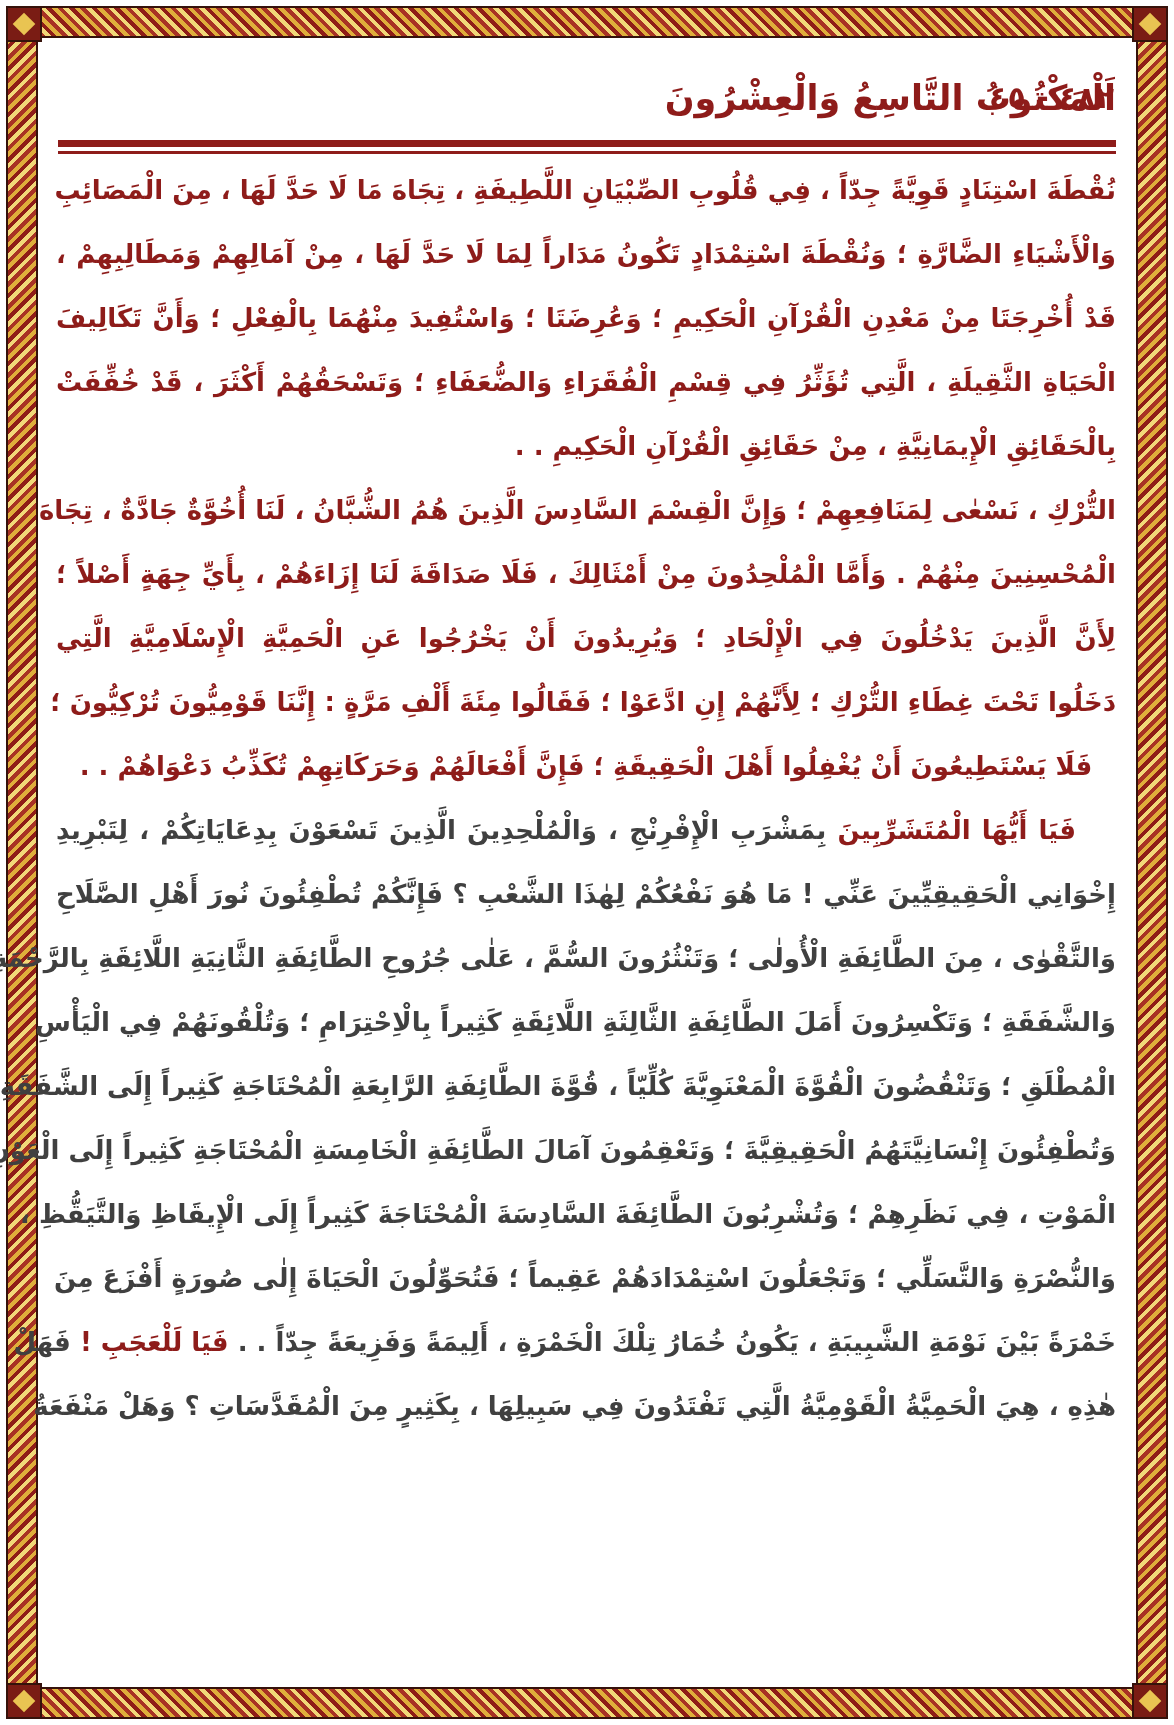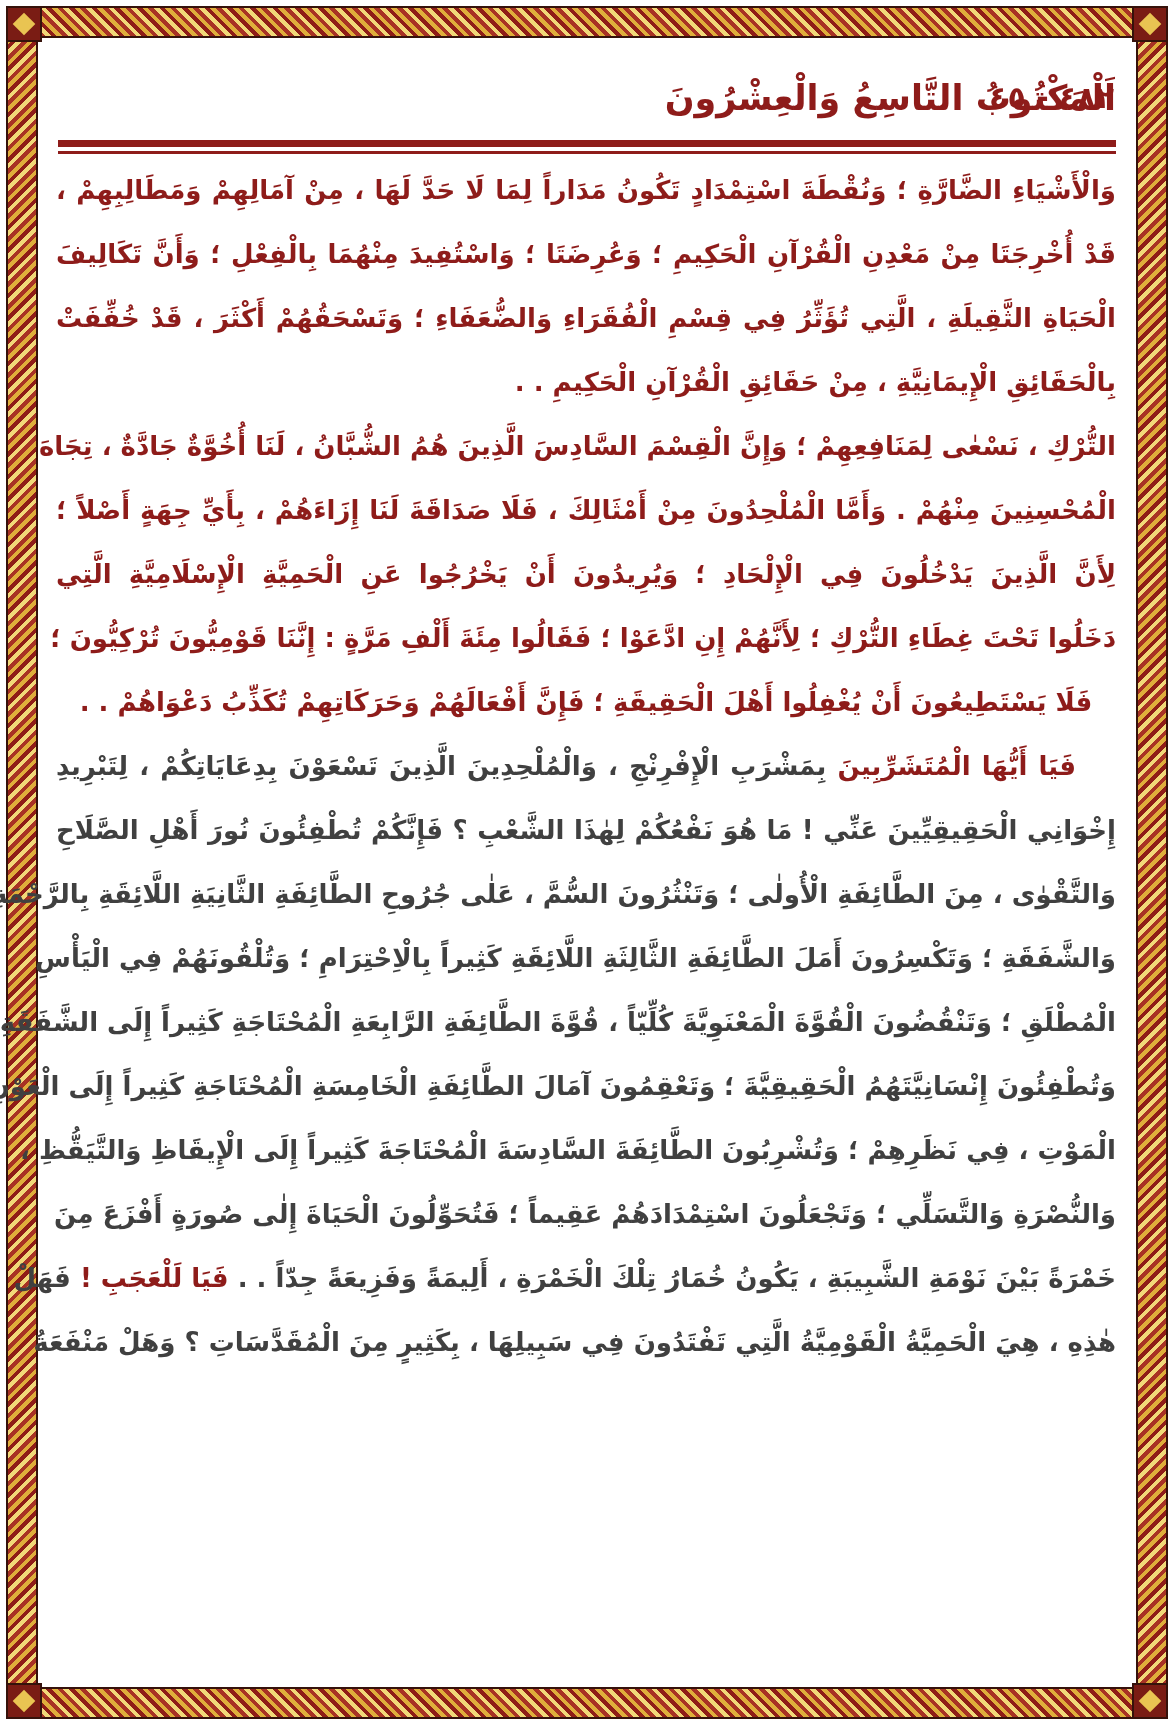--- a/index.html
+++ b/index.html
@@ -65,20 +65,21 @@
   <div class="title">اَلْمَكْتُوبُ التَّاسِعُ وَالْعِشْرُونَ</div>
   <div class="page-marker">٤٨٢ - ٤٥</div>
 </div>
 <div class="rule-wrap">
   <div class="rule-thick"></div>
   <div class="rule-thin"></div>
 </div>
 
 <div class="body-text">
     <div>
+      <div class="line j"><span class="seg-m">نُقْطَةَ اسْتِنَادٍ قَوِيَّةً جِدّاً ، فِي قُلُوبِ الصِّبْيَانِ اللَّطِيفَةِ ، تِجَاهَ مَا لَا حَدَّ لَهَا ، مِنَ الْمَصَائِبِ</span></div>
       <div class="line j"><span class="seg-m">وَالْأَشْيَاءِ الضَّارَّةِ ؛ وَنُقْطَةَ اسْتِمْدَادٍ تَكُونُ مَدَاراً لِمَا لَا حَدَّ لَهَا ، مِنْ آمَالِهِمْ وَمَطَالِبِهِمْ ،</span></div>
       <div class="line j"><span class="seg-m">قَدْ أُخْرِجَتَا مِنْ مَعْدِنِ الْقُرْآنِ الْحَكِيمِ ؛ وَعُرِضَتَا ؛ وَاسْتُفِيدَ مِنْهُمَا بِالْفِعْلِ ؛ وَأَنَّ تَكَالِيفَ</span></div>
       <div class="line j"><span class="seg-m">الْحَيَاةِ الثَّقِيلَةِ ، الَّتِي تُؤَثِّرُ فِي قِسْمِ الْفُقَرَاءِ وَالضُّعَفَاءِ ؛ وَتَسْحَقُهُمْ أَكْثَرَ ، قَدْ خُفِّفَتْ</span></div>
       <div class="line end"><span class="seg-m">بِالْحَقَائِقِ الْإِيمَانِيَّةِ ، مِنْ حَقَائِقِ الْقُرْآنِ الْحَكِيمِ . .</span></div>
     </div>
     <div>
       <div class="line j"><span class="seg-m">التُّرْكِ ، نَسْعٰى لِمَنَافِعِهِمْ ؛ وَإِنَّ الْقِسْمَ السَّادِسَ الَّذِينَ هُمُ الشُّبَّانُ ، لَنَا أُخُوَّةٌ جَادَّةٌ ، تِجَاهَ</span></div>
       <div class="line j"><span class="seg-m">الْمُحْسِنِينَ مِنْهُمْ . وَأَمَّا الْمُلْحِدُونَ مِنْ أَمْثَالِكَ ، فَلَا صَدَاقَةَ لَنَا إِزَاءَهُمْ ، بِأَيِّ جِهَةٍ أَصْلاً ؛</span></div>
       <div class="line j"><span class="seg-m">لِأَنَّ الَّذِينَ يَدْخُلُونَ فِي الْإِلْحَادِ ؛ وَيُرِيدُونَ أَنْ يَخْرُجُوا عَنِ الْحَمِيَّةِ الْإِسْلَامِيَّةِ الَّتِي</span></div>
       <div class="line j"><span class="seg-m">دَخَلُوا تَحْتَ غِطَاءِ التُّرْكِ ؛ لِأَنَّهُمْ إِنِ ادَّعَوْا ؛ فَقَالُوا مِئَةَ أَلْفِ مَرَّةٍ : إِنَّنَا قَوْمِيُّونَ تُرْكِيُّونَ ؛</span></div>

